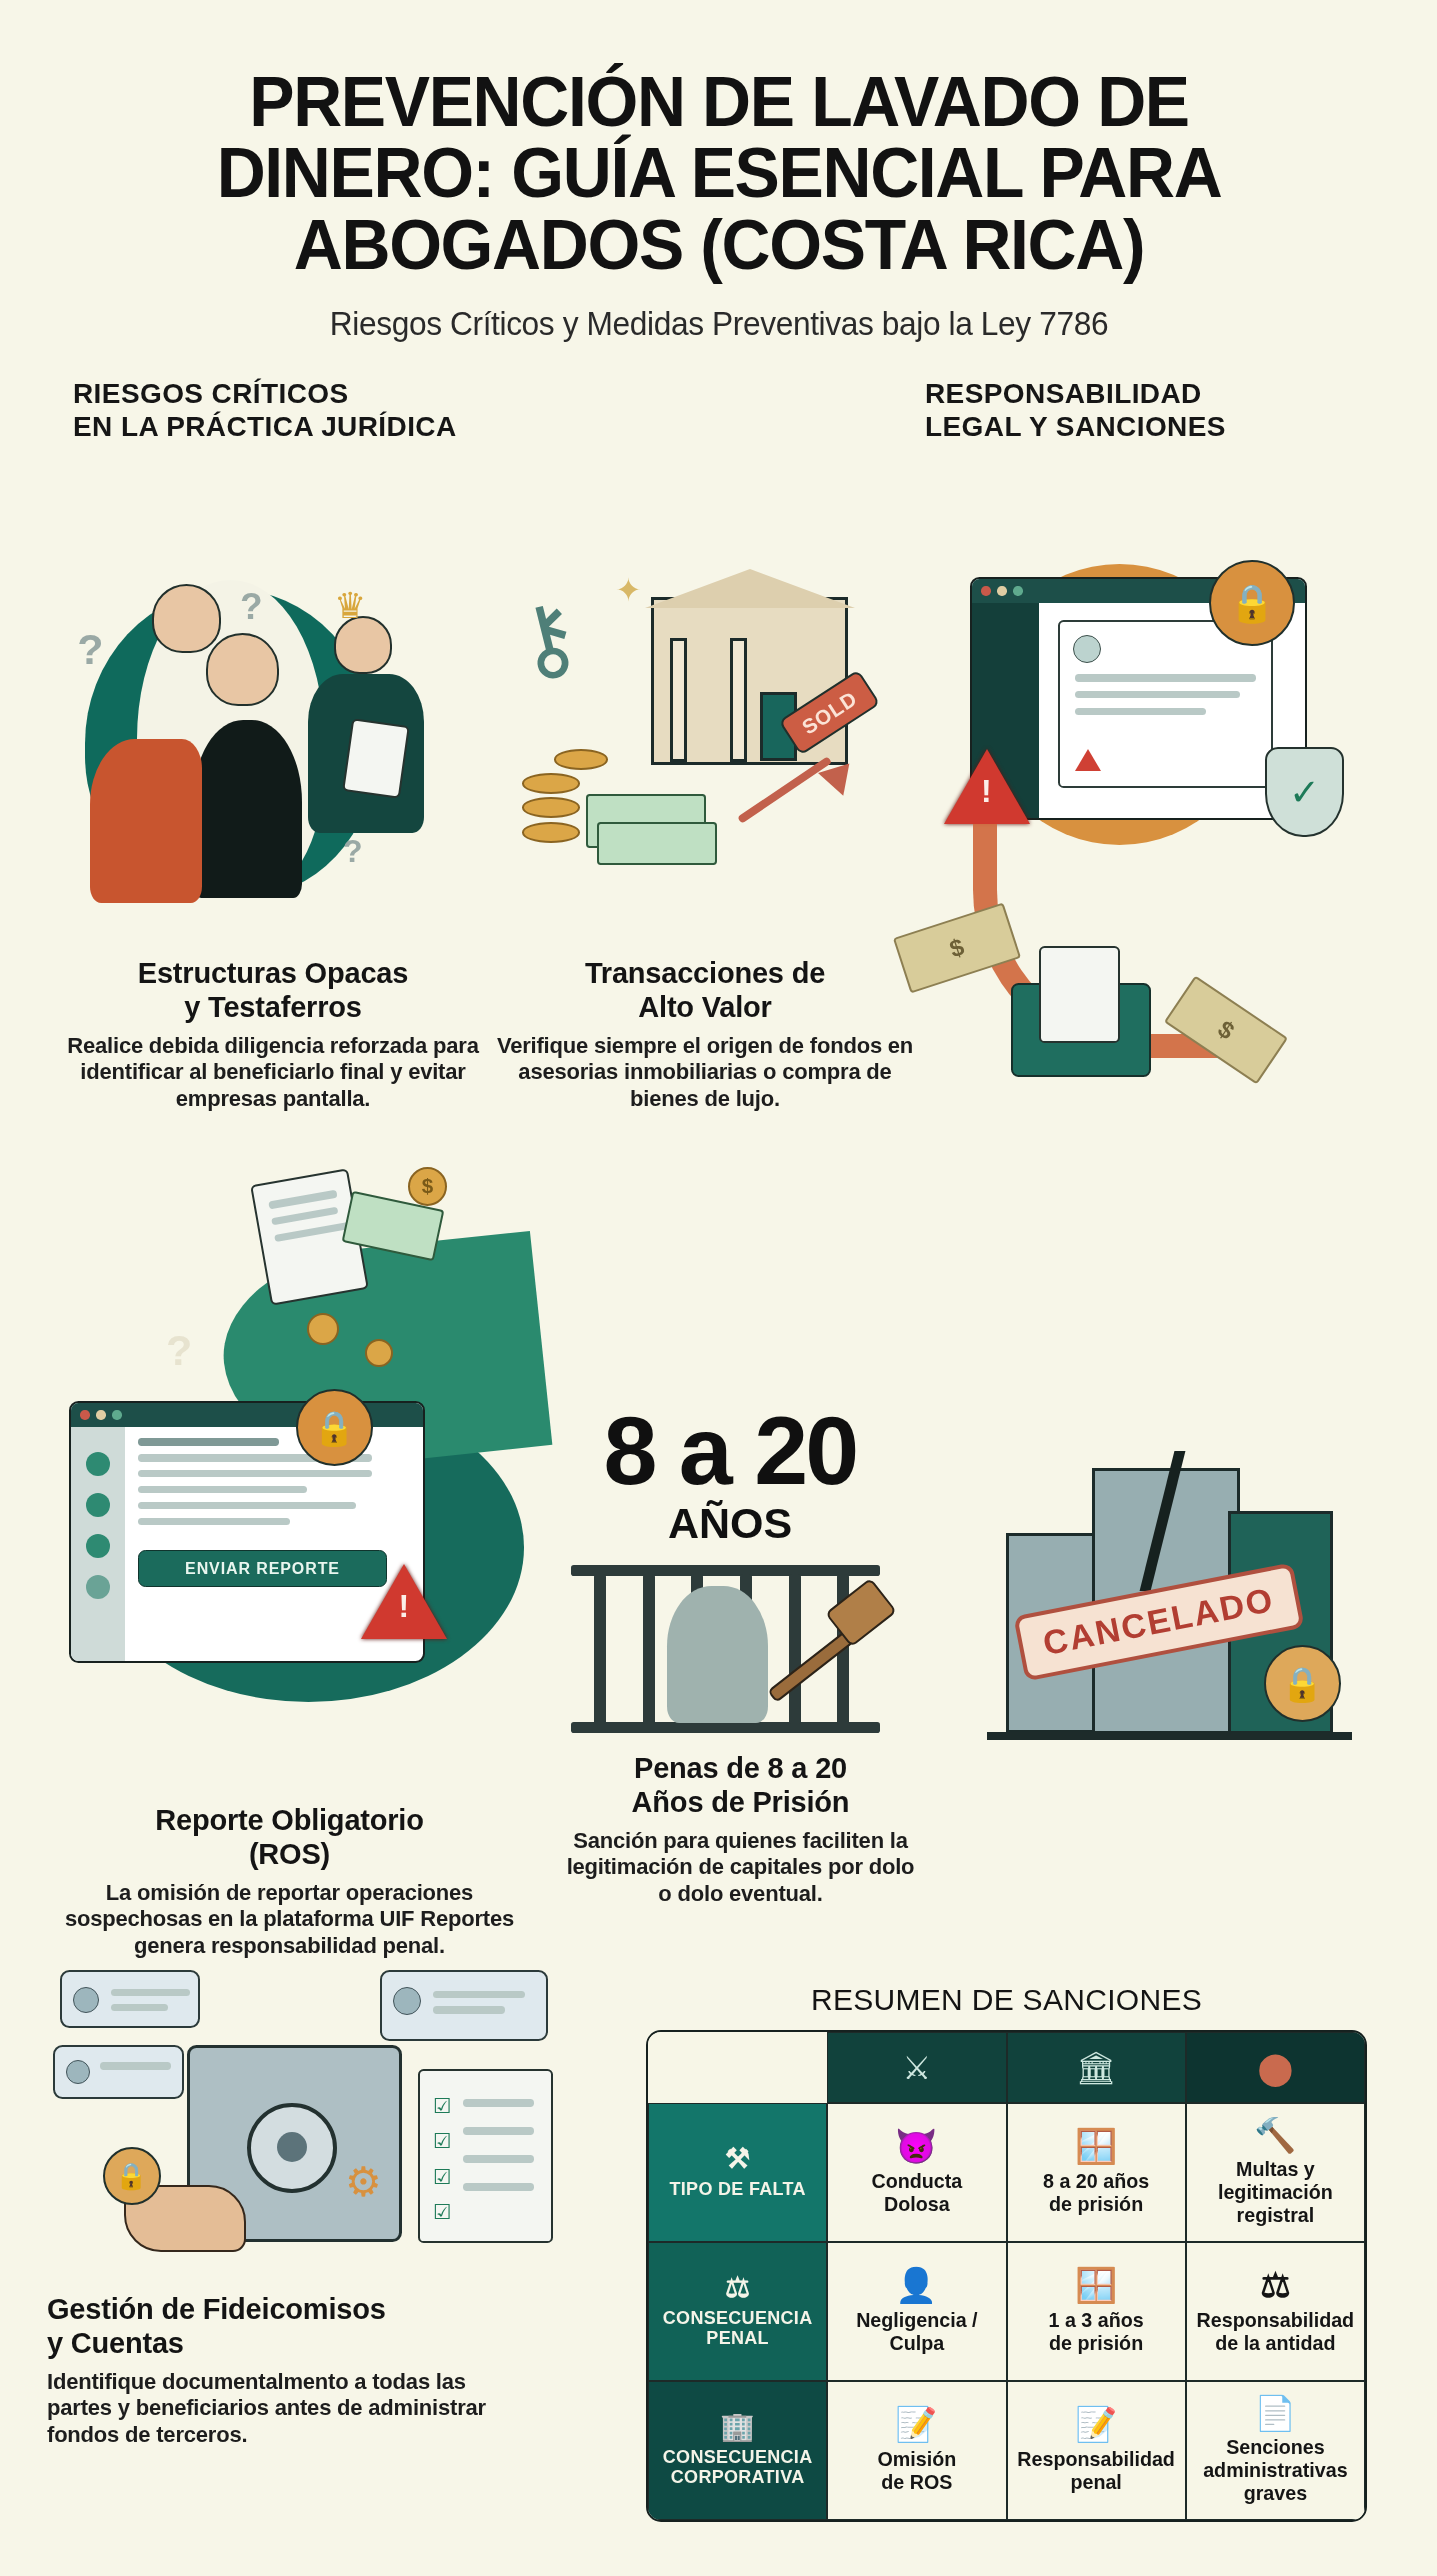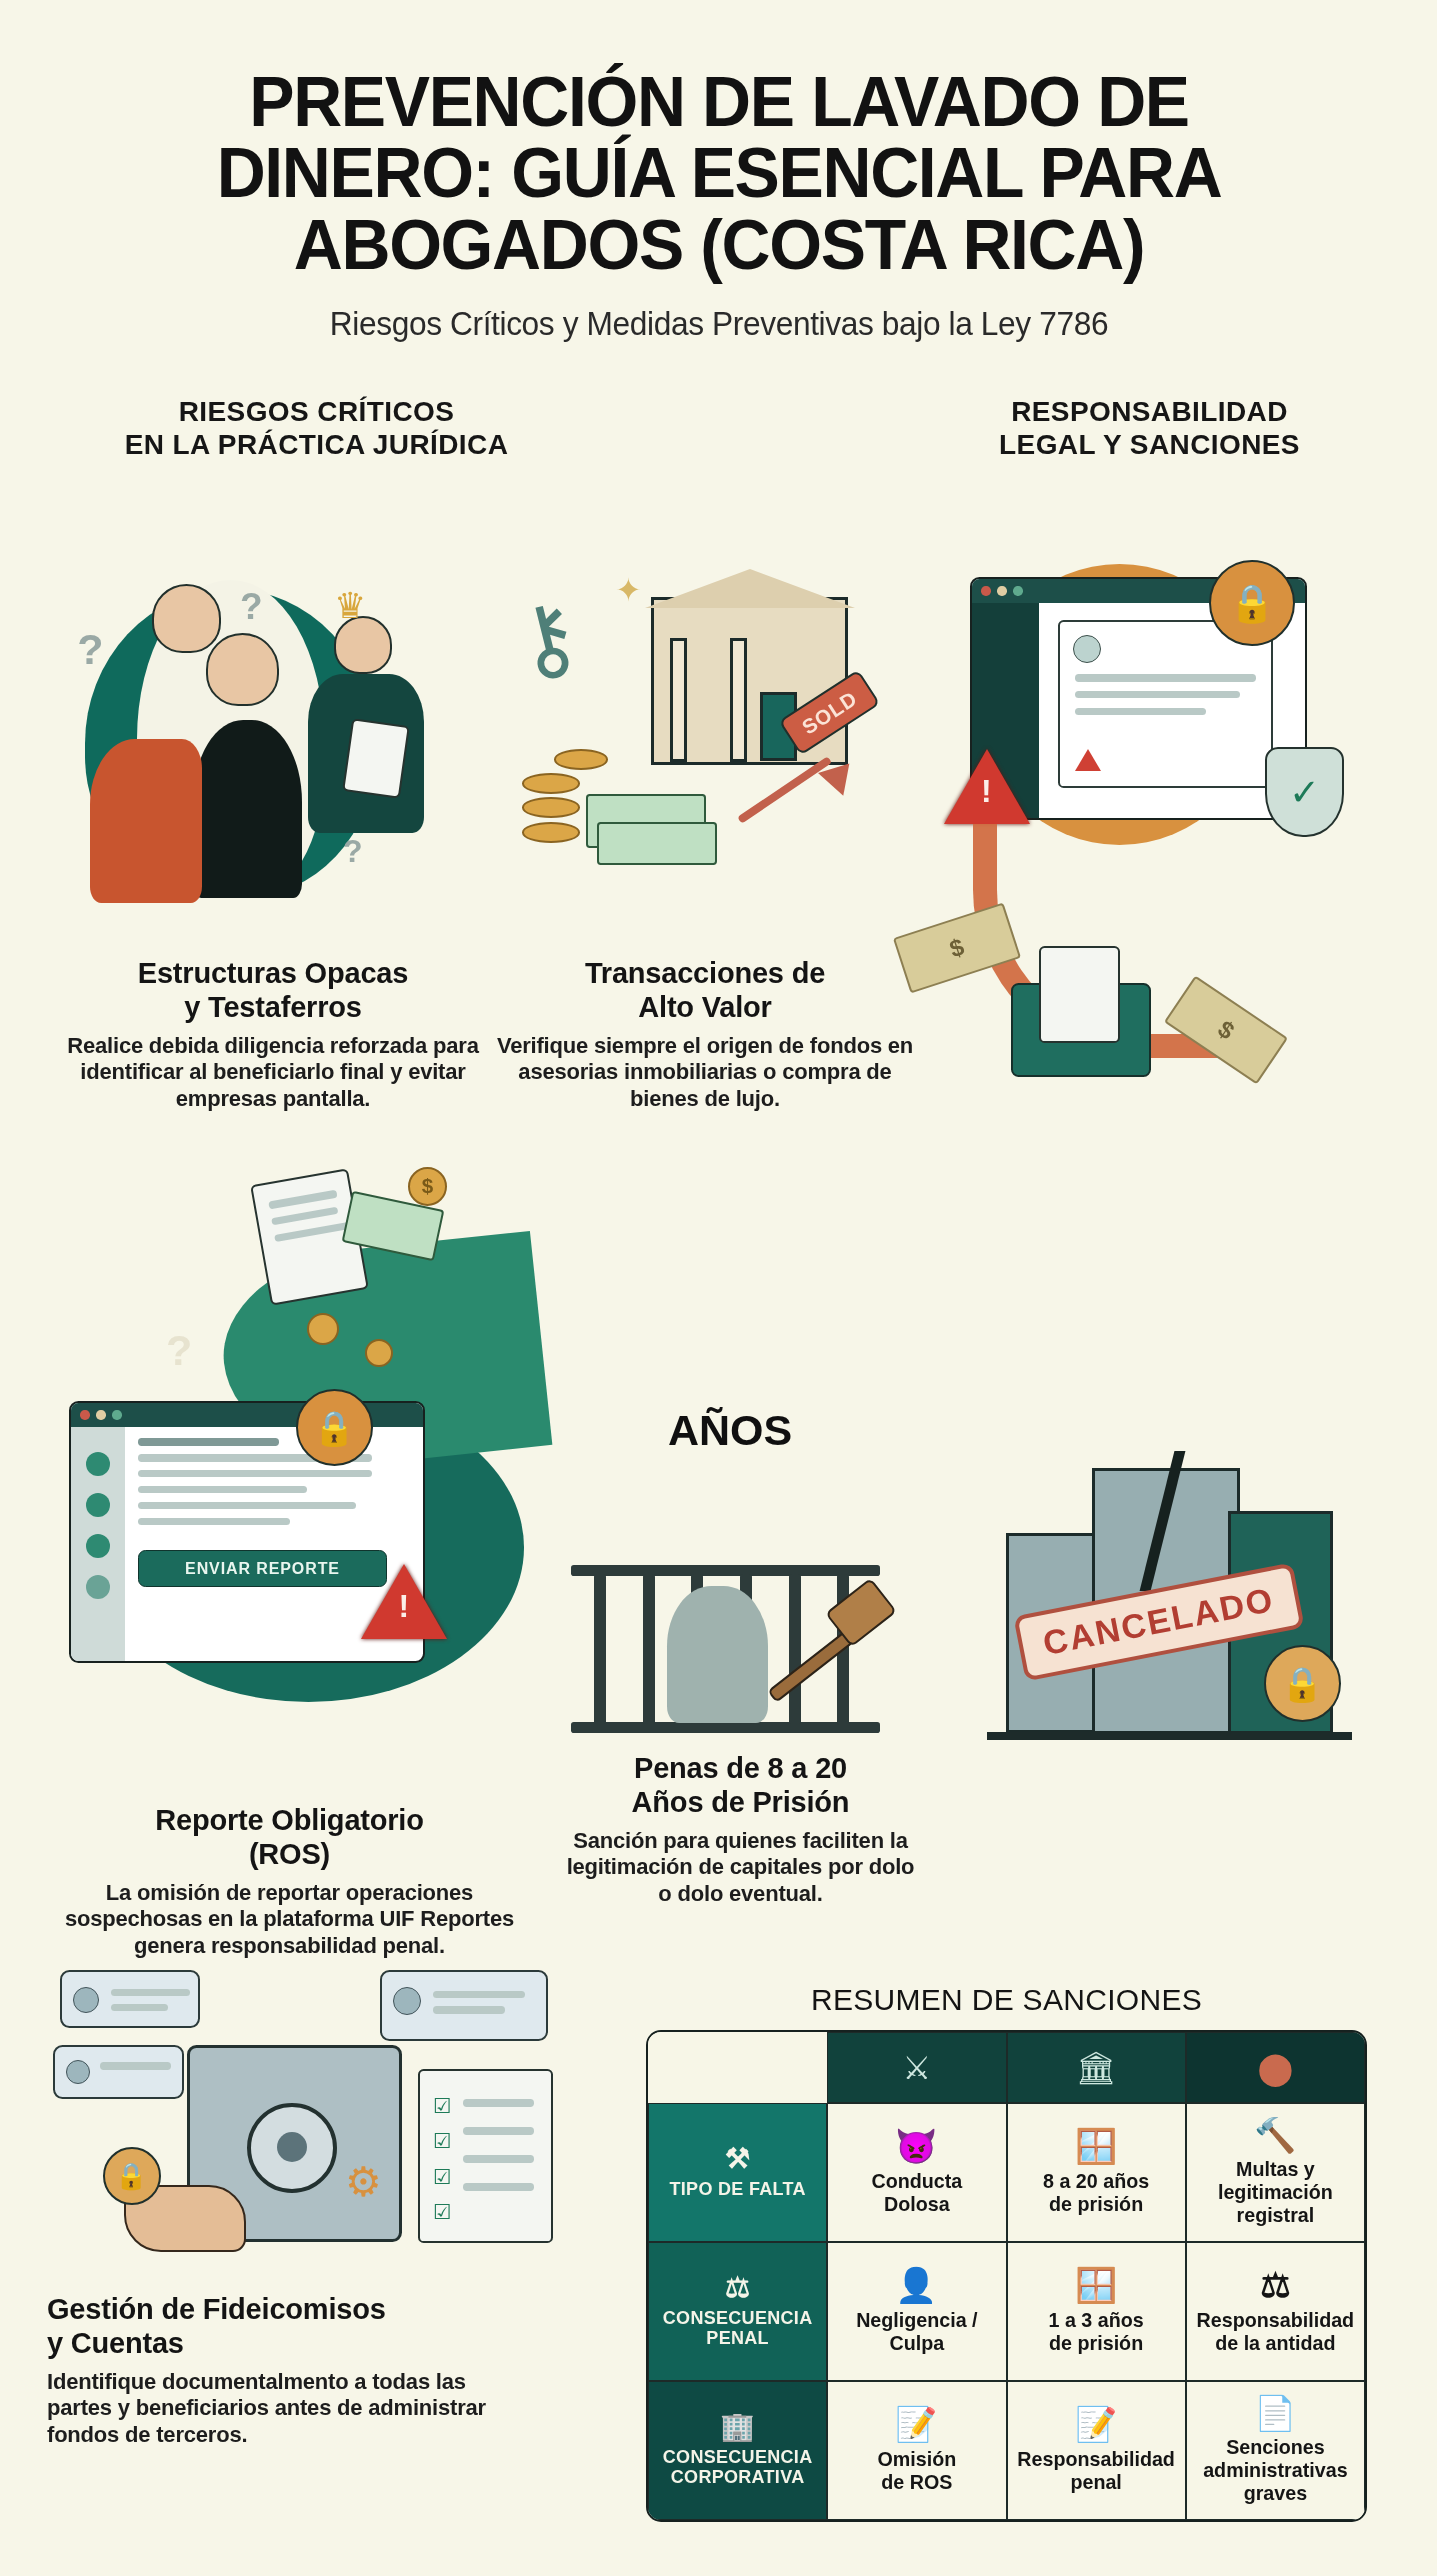--- a/index.html
+++ b/index.html
@@ -35,22 +35,21 @@
 
   
   .sec-heads { position: relative; margin-top: 34px; height: 90px; }
   .sec-head {
     position: absolute;
     font-size: 28px;
     font-weight: 700;
     line-height: 1.18;
     letter-spacing: 0.4px;
     color: #161616;
-    text-align: center;
-    margin-top: 18px;
+    text-align: left;
   }
   .sec-head.left { left: 73px; width: 487px; }
   .sec-head.right { right: 64px; width: 449px; }
 
   
   .card { position: absolute; text-align: center; }
   .card h3 {
     font-size: 29px;
     font-weight: 700;
     line-height: 1.16;
@@ -327,20 +326,21 @@
         <div class="ln" style="width:80%;"></div>
         <div class="ln" style="width:56%;"></div>
       </div>
       <div class="btn-green" style="margin-left:67px;margin-right:36px;">ENVIAR REPORTE</div>
     </div>
     <div class="lock-badge" style="left:240px; top:228px; width:77px; height:77px; background:#d8913f; color:#15302b; font-size:34px;">🔒</div>
     <div class="warn-tri" style="left:305px; top:403px;"></div>
   </div>
 
   <div class="bigstat" style="left:543px; top:1404px; width:374px;">
+    <div class="num">8 a 20</div>
     <div class="unit">AÑOS</div>
   </div>
 
   <div class="art" style="left:562px; top:1565px; width:356px; height:178px;">
     <div style="position:absolute;left:9.4px;top:0;width:309px;height:11.2px;background:#2d3b3a;border-radius:2.8px;"></div>
     <div style="position:absolute;left:9.4px;top:157px;width:309px;height:11.2px;background:#2d3b3a;border-radius:2.8px;"></div>
     <div class="bar-jail" style="left:32px; top:9.4px; width:12px; height:150px;"></div>
     <div class="bar-jail" style="left:81px; top:9.4px; width:12px; height:150px;"></div>
     <div class="bar-jail" style="left:129px; top:9.4px; width:12px; height:150px;"></div>
     <div class="bar-jail" style="left:178px; top:9.4px; width:12px; height:150px;"></div>

